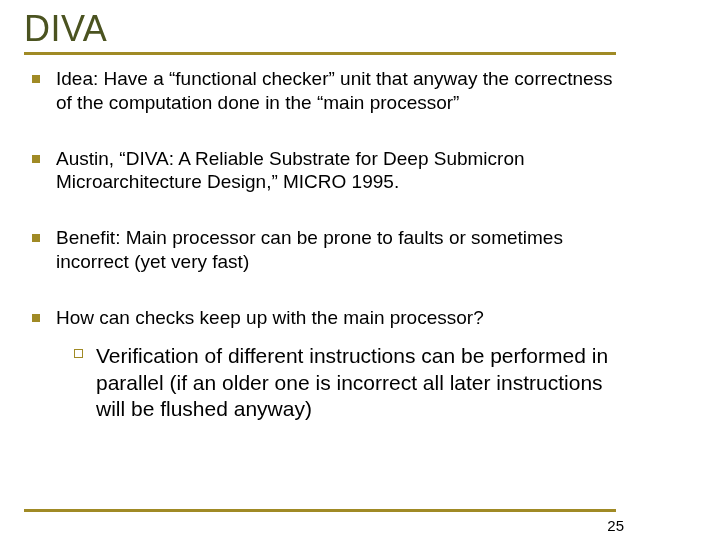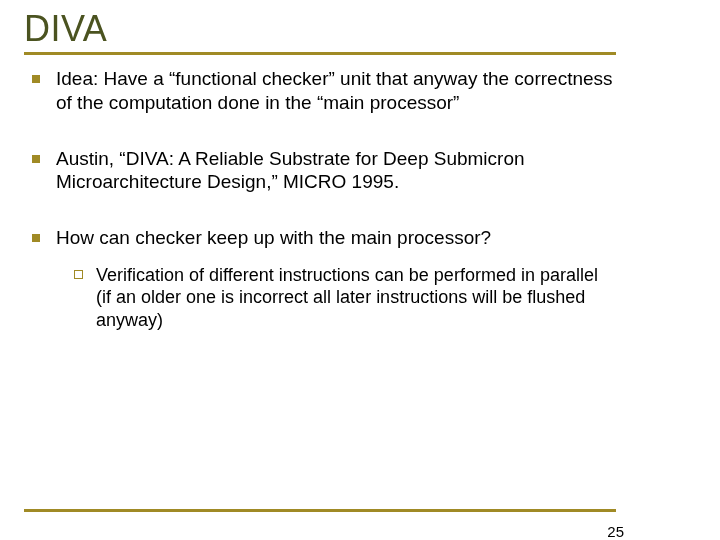--- a/index.html
+++ b/index.html
@@ -51,21 +51,21 @@
     left: 4px;
     top: 8px;
     width: 8px;
     height: 8px;
     background: #a08a25;
   }
   ul.lvl2 {
     list-style: none;
     padding: 0;
     margin: 14px 0 0 16px;
-    font-size: 18px;
+    font-size: 21px;
   }
   ul.lvl2 > li {
     position: relative;
     padding-left: 24px;
     margin: 0 0 10px 0;
   }
   ul.lvl2 > li::before {
     content: "";
     position: absolute;
     left: 2px;
@@ -80,21 +80,21 @@
     left: 24px;
     right: 24px;
     bottom: 28px;
     border: none;
     border-top: 3px solid #a08a25;
     margin: 0;
   }
   .page-number {
     position: absolute;
     right: 16px;
-    bottom: 0;
+    bottom: 6px;
     font-size: 15px;
     color: #000;
   }
 </style>
 </head>
 <body>
 
 <div class="slide">
 
   <h1 class="title">DIVA</h1>
@@ -102,21 +102,24 @@
 
   <div class="body">
     <ul class="lvl1">
       <li>
         <span>Idea: Have a “functional checker” unit that anyway the correctness of the computation done in the “main processor”</span>
       </li>
       <li>
         <span>Austin, “DIVA: A Reliable Substrate for Deep Submicron Microarchitecture Design,” MICRO 1995.</span>
       </li>
       <li>
-        <span>How can checker keep up with the main processor?</span>
+        <span>Benefit: Main processor can be prone to faults or sometimes incorrect (yet very fast)</span>
+      </li>
+      <li>
+        <span>How can checks keep up with the main processor?</span>
         <ul class="lvl2">
           <li>
             <span>Verification of different instructions can be performed in parallel (if an older one is incorrect all later instructions will be flushed anyway)</span>
           </li>
         </ul>
       </li>
     </ul>
   </div>
 
   <hr class="footer-rule">

